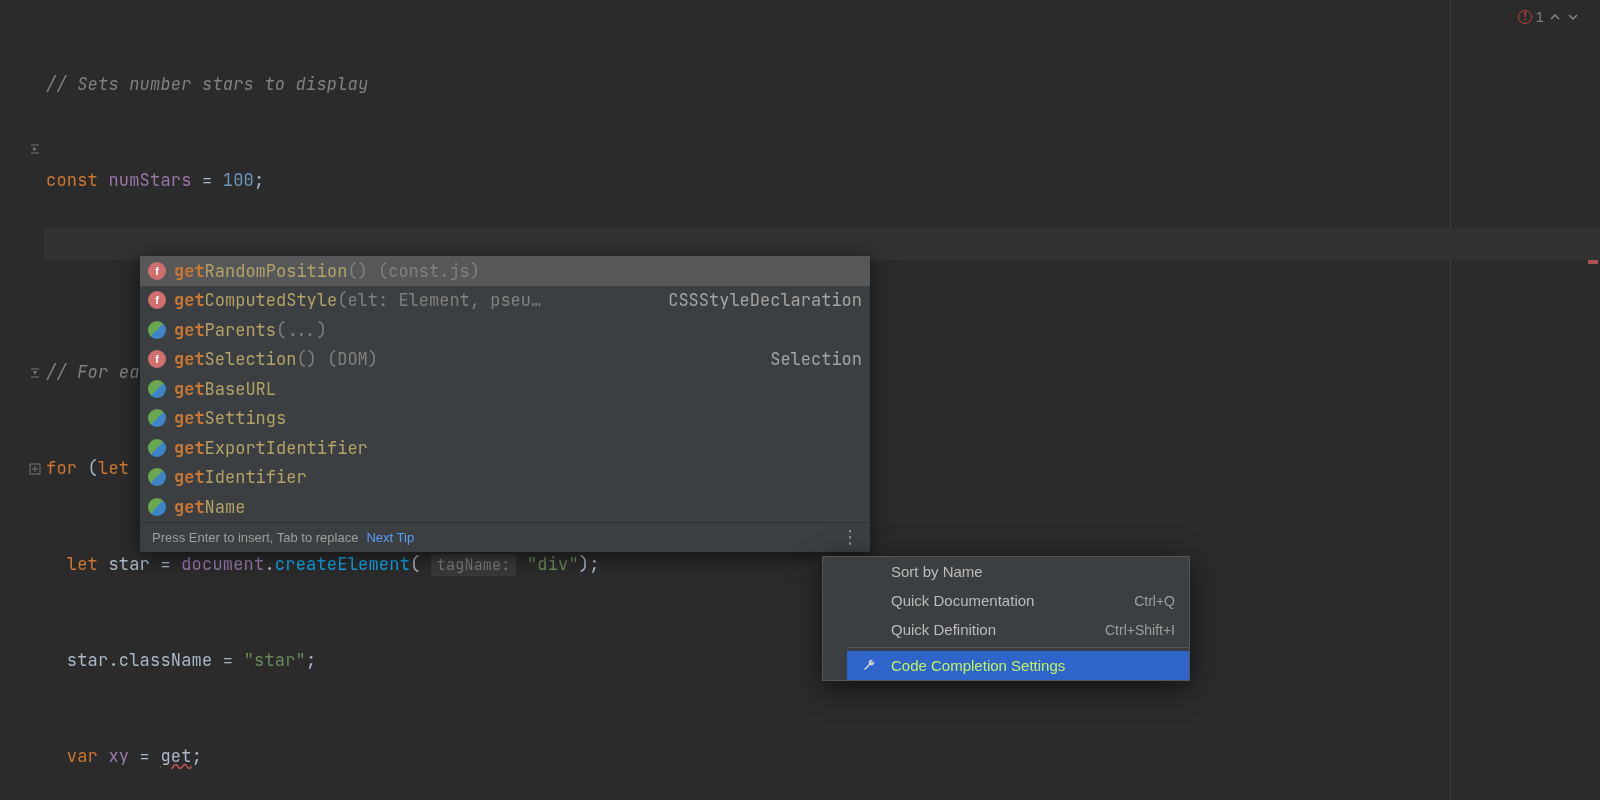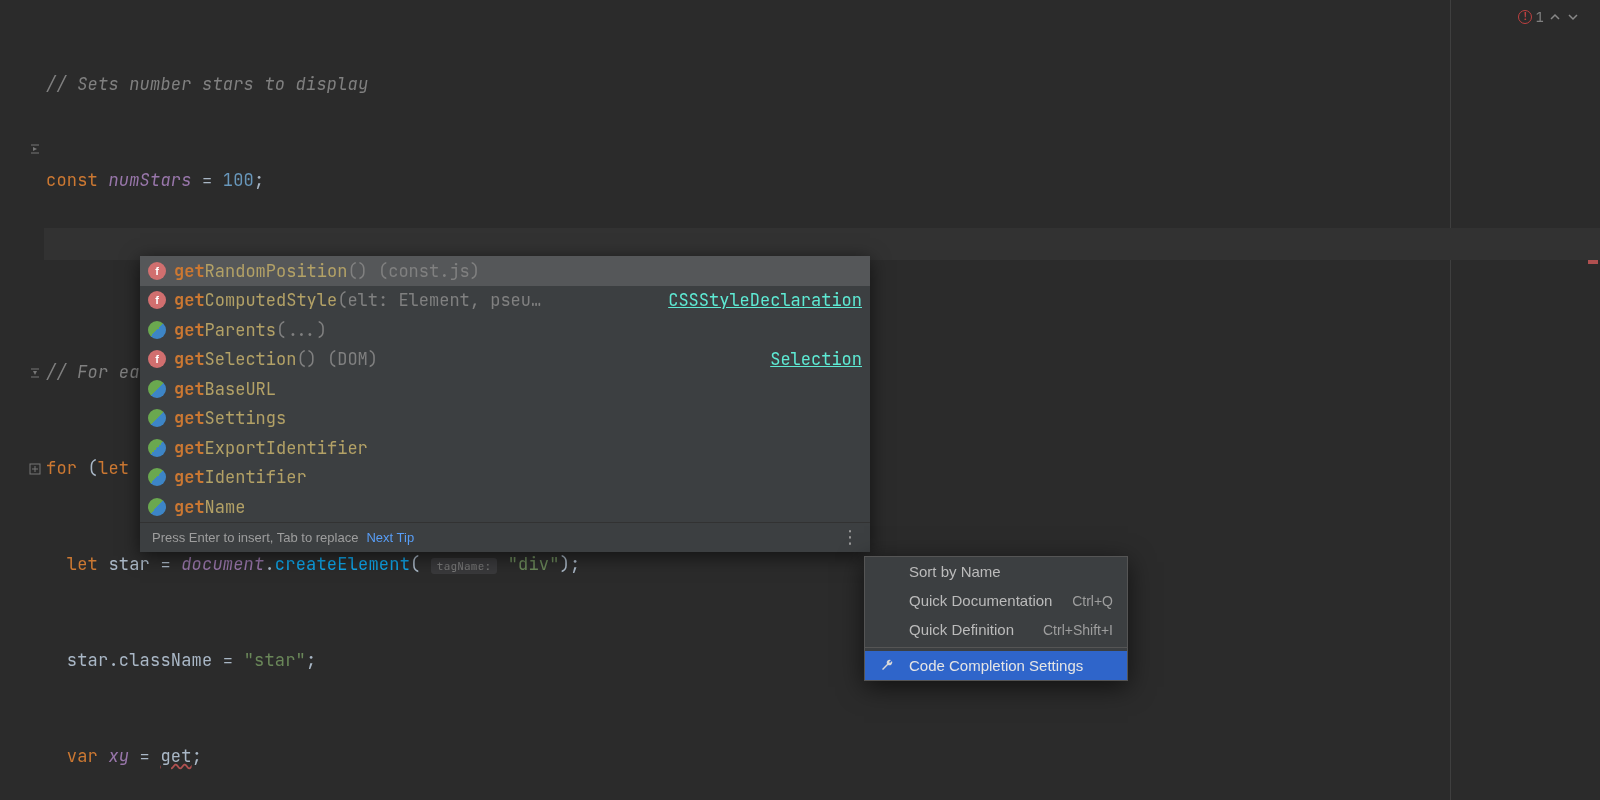--- a/index.html
+++ b/index.html
@@ -2,52 +2,52 @@
 <html><head>
 <meta charset="utf-8">
 <style>
   * { margin:0; padding:0; box-sizing:border-box; }
   html,body { width:1600px; height:800px; background:#2b2b2b; font-family:'JetBrains Mono','Consolas','Menlo',monospace; font-size:17px; color:#a9b7c6; overflow:hidden; }
   .editor { position:relative; width:100%; height:100%; }
   .gutter { position:absolute; left:0; top:0; width:44px; height:100%; background:#2b2b2b; }
   .code { position:absolute; left:46px; top:4px; white-space:pre; line-height:32px; letter-spacing:0.2px; }
   .comment { color:#808080;font-style:italic; }
   .kw { color:#cc7832; }
-  .ital { color:#9876aa; font-style:italic; }
+  .ital { color:#9876aa; }
   .num { color:#6897bb; }
   .fn { color:#0ea5e9; }
   .str { color:#6a8759; }
-  .hint { color:#787878; background:#39393b; padding:1px 6px; border-radius:3px; font-size:11px; }
+  .hint { color:#787878; background:#39393b; padding:1px 6px; border-radius:3px; font-size:15px; }
   .line { height:32px; }
   .hl-line { position:absolute; left:24px; right:0; height:32px; background:#323232; }
   .rightline { position:absolute; top:0; bottom:0; left:1450px; width:1px; background:#3f3f3f; }
   .fold { position:absolute; left:28px; width:14px; height:14px; }
   .fold svg { width:14px; height:14px; }
   .errind { position:absolute; top:8px; right:20px; display:flex; align-items:center; gap:4px; color:#808080; font-size:14px; }
   .errind .circ { width:14px; height:14px; border:1.5px solid #bf4040; border-radius:50%; position:relative; }
   .errind .circ::after { content:'!'; position:absolute; left:3.5px; top:-2px; color:#bf4040; font-size:11px; font-weight:bold; }
   .chev { width:14px; height:14px; display:inline-block; }
   
   .popup { position:absolute; left:140px; top:256px; width:730px; background:#3c3f41; box-shadow:0 4px 18px rgba(0,0,0,0.6); }
   .popup-row { height:29.5px; display:flex; align-items:center; padding:0 8px; font-size:17px; }
   .popup-row.sel { background:#555759; }
   .picon { width:18px; height:18px; border-radius:9px; margin-right:8px; flex:0 0 18px; display:flex; align-items:center; justify-content:center; font-size:11px; font-weight:bold; font-family:sans-serif; }
   .picon.f { background:#d16f6f; color:#fff; }
   .picon.m { background:linear-gradient(135deg,#6aa84f 50%,#3d85c6 50%); }
   .popup-row .match { color:#cc7832; font-weight:bold; }
   .popup-row .name { color:#b3a166; }
   .popup-row .sig { color:#808080; }
-  .popup-row .ret { margin-left:auto; color:#5eead4;text-decoration:underline; }
+  .popup-row .ret { margin-left:auto; color:#a3a3a3; }
   .popup-foot { height:30px; display:flex; align-items:center; padding:8px 12px; font-size:13px; font-family:sans-serif; color:#9e9e9e; background:#3c3f41; border-top:1px solid #323232; }
   .popup-foot .link { color:#589df6; margin-left:8px; cursor:pointer; }
   .popup-foot .dots { margin-left:auto; color:#9e9e9e; font-size:18px; letter-spacing:-1px; }
   
-  .ctx { position:absolute; left:864px; top:556px; width:264px; background:#3c3f41; border:1px solid #555; box-shadow:0 6px 24px rgba(0,0,0,0.6); font-family:'Segoe UI',sans-serif; font-size:15px; color:#bbbbbb; }
+  .ctx { position:absolute; left:822px; top:556px; width:368px; background:#3c3f41; border:1px solid #555; box-shadow:0 6px 24px rgba(0,0,0,0.6); font-family:'Segoe UI',sans-serif; font-size:15px; color:#bbbbbb;padding-left:24px; }
   .ctx-row { height:29px; display:flex; align-items:center; padding:0 14px 0 44px; position:relative; }
-  .ctx-row.sel { background:#2f65ca; color:#e5e5e5; }
+  .ctx-row.sel { background:#2f65ca; color:#bef264; }
   .ctx-row .sc { margin-left:auto; color:#9e9e9e; font-size:14px; }
   .ctx-sep { height:1px; background:#555; margin:3px 0; }
   .ctx-icon { position:absolute; left:14px; width:16px; height:16px; }
   .minimk { position:absolute; right:2px; top:260px; width:10px; height:4px; background:#b05050; }
 </style>
 </head>
 <body>
 
 <div class="editor">
   <div class="rightline"></div>

